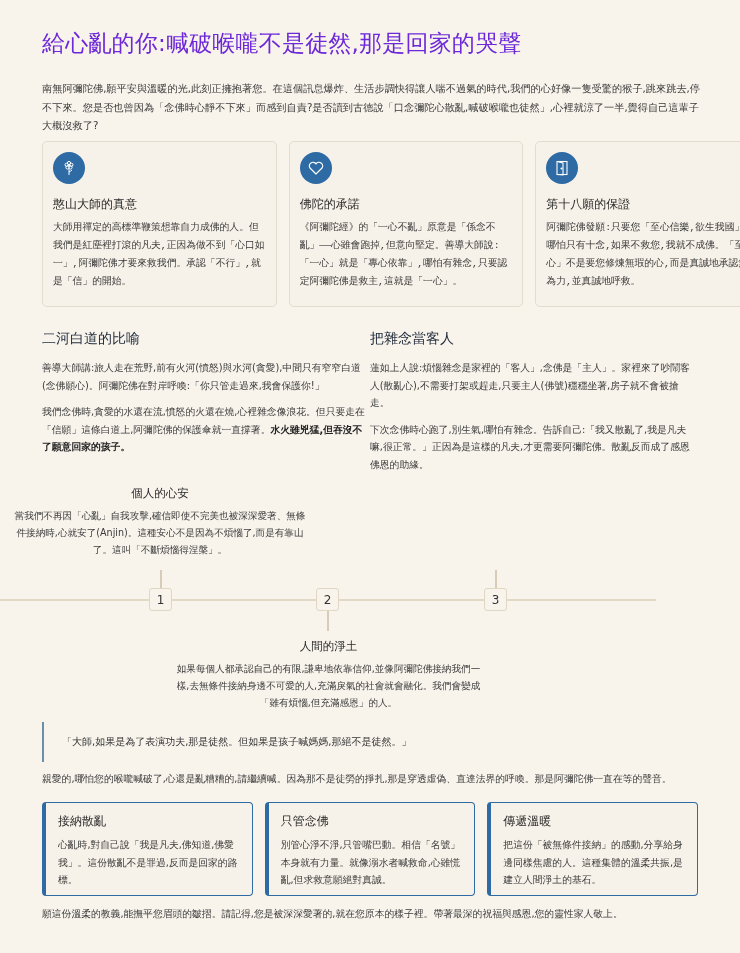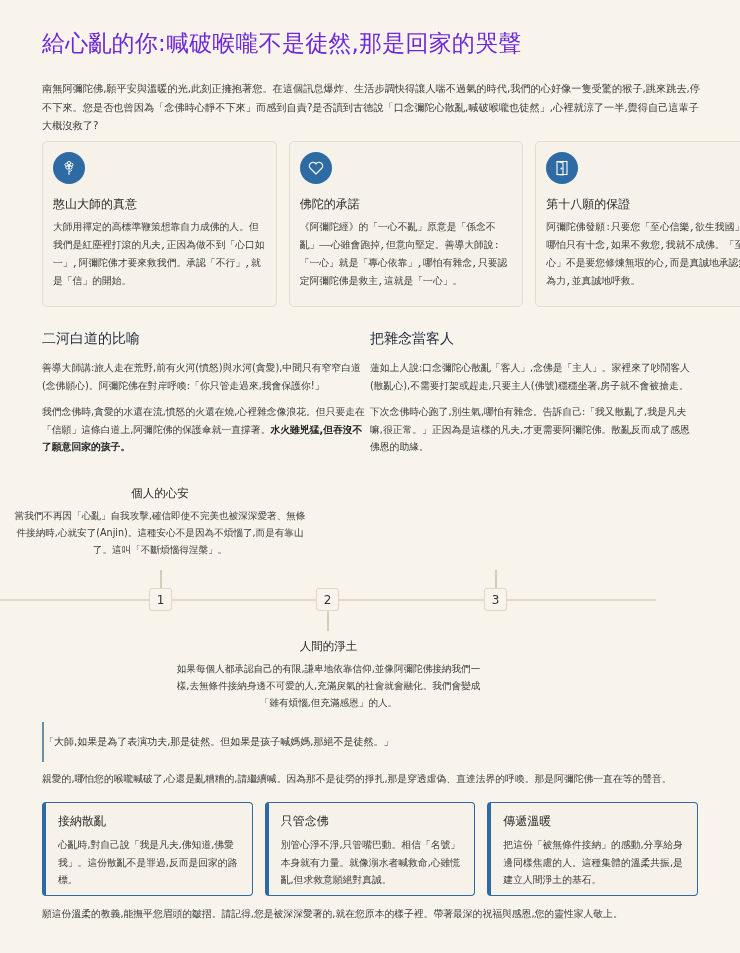--- a/index.html
+++ b/index.html
@@ -22,21 +22,21 @@
   .col b { font-weight: 700; color: #222; }
 
   .timeline { position: absolute; top: 486px; left: -42px; width: 740px; height: 225px; }
   .tl-line { position: absolute; left: 42px; right: 42px; top: 113px; height: 1.5px; background: #e2d9c6; }
   .tl-node { position: absolute; top: 102px; width: 23px; height: 23px; border: 1px solid #e0d7c4; background: #f8f4ec; border-radius: 3px; font-size: 12px; color: #333; display: flex; align-items: center; justify-content: center; }
   .tl-stem { position: absolute; width: 1.5px; background: #d6ccb8; }
   .tl-block { position: absolute; text-align: center; }
   .tl-block h4 { font-size: 11.5px; font-weight: 400; color: #2a2a2a; margin-bottom: 6px; }
   .tl-block p { font-size: 9.6px; line-height: 17px; color: #3a3a3a; }
 
-  .quote { position: absolute; top: 722px; left: 0; width: 660px; height: 40px; border-left: 2.5px solid #6a8fa6; font-size: 10px; line-height: 40px; color: #333; }
+  .quote { position: absolute; top: 722px; left: 0; width: 660px; height: 40px; border-left: 2.5px solid #6a8fa6; padding-left: 18px; font-size: 10px; line-height: 40px; color: #333; }
   .closing { position: absolute; top: 773px; left: 0; width: 680px; font-size: 9.8px; color: #3a3a3a; white-space: nowrap; }
 
   .cards-b { position: absolute; top: 802px; left: 0; width: 656px; display: flex; gap: 12px; }
   .cardb { flex: 1; height: 94px; border: 1.5px solid #2e6aa3; border-left: 4px solid #2e6aa3; border-radius: 4px; background: #f7f2e9; padding: 10px 12px; }
   .cardb h3 { font-size: 12px; font-weight: 400; color: #2a2a2a; margin-bottom: 6px; }
   .cardb p { font-size: 9.8px; line-height: 17.5px; color: #3a3a3a; }
 
   .farewell { position: absolute; top: 908px; left: 0; font-size: 9.8px; color: #3a3a3a; white-space: nowrap; }
 </style>
 </head>
@@ -85,21 +85,21 @@
   </div>
 
   <div class="twocol">
     <div class="col">
       <h2>二河白道的比喻</h2>
       <p>善導大師講:旅人走在荒野,前有火河(憤怒)與水河(貪愛),中間只有窄窄白道(念佛願心)。阿彌陀佛在對岸呼喚:「你只管走過來,我會保護你!」</p>
       <p><span>我們念佛時,貪愛的水還在流,憤怒的火還在燒,心裡雜念像浪花。但只要走在「信願」這條白道上,阿彌陀佛的保護傘就一直撐著。</span><b>水火雖兇猛,但吞沒不了願意回家的孩子。</b></p>
     </div>
     <div class="col">
       <h2>把雜念當客人</h2>
-      <p>蓮如上人說:口念彌陀心散亂「客人」,念佛是「主人」。家裡來了吵鬧客人(散亂心),不需要打架或趕走,只要主人(佛號)穩穩坐著,房子就不會被搶走。</p>
+      <p>蓮如上人說:煩惱雜念是家裡的「客人」,念佛是「主人」。家裡來了吵鬧客人(散亂心),不需要打架或趕走,只要主人(佛號)穩穩坐著,房子就不會被搶走。</p>
       <p>下次念佛時心跑了,別生氣,哪怕有雜念。告訴自己:「我又散亂了,我是凡夫嘛,很正常。」正因為是這樣的凡夫,才更需要阿彌陀佛。散亂反而成了感恩佛恩的助緣。</p>
     </div>
   </div>
 
   <div class="quote">「大師,如果是為了表演功夫,那是徒然。但如果是孩子喊媽媽,那絕不是徒然。」</div>
   <p class="closing">親愛的,哪怕您的喉嚨喊破了,心還是亂糟糟的,請繼續喊。因為那不是徒勞的掙扎,那是穿透虛偽、直達法界的呼喚。那是阿彌陀佛一直在等的聲音。</p>
 
   <div class="cards-b">
     <div class="cardb">
       <h3>接納散亂</h3>

